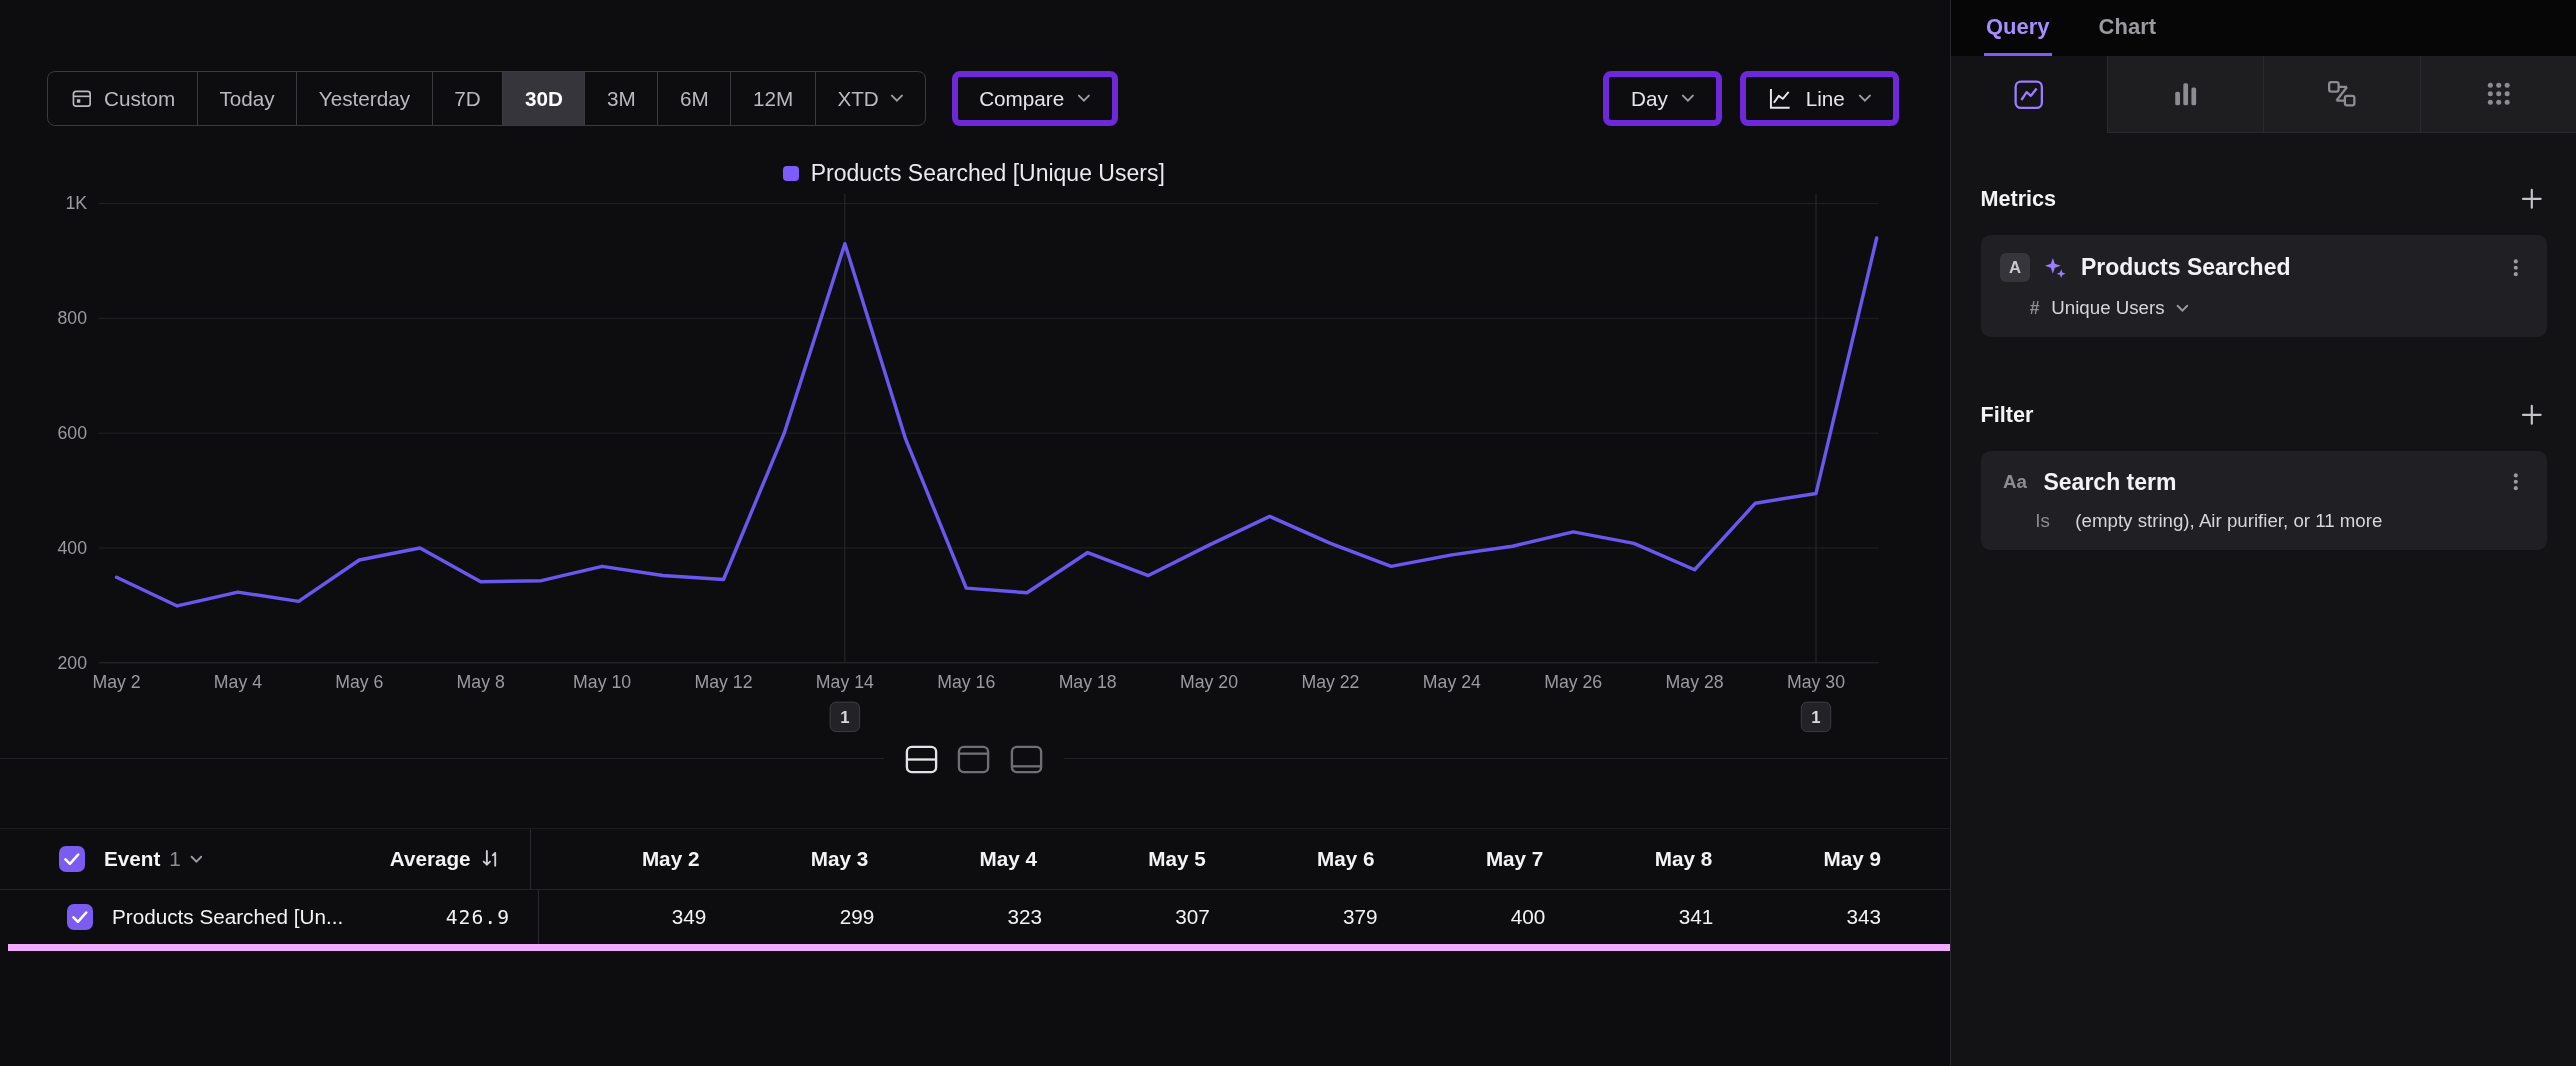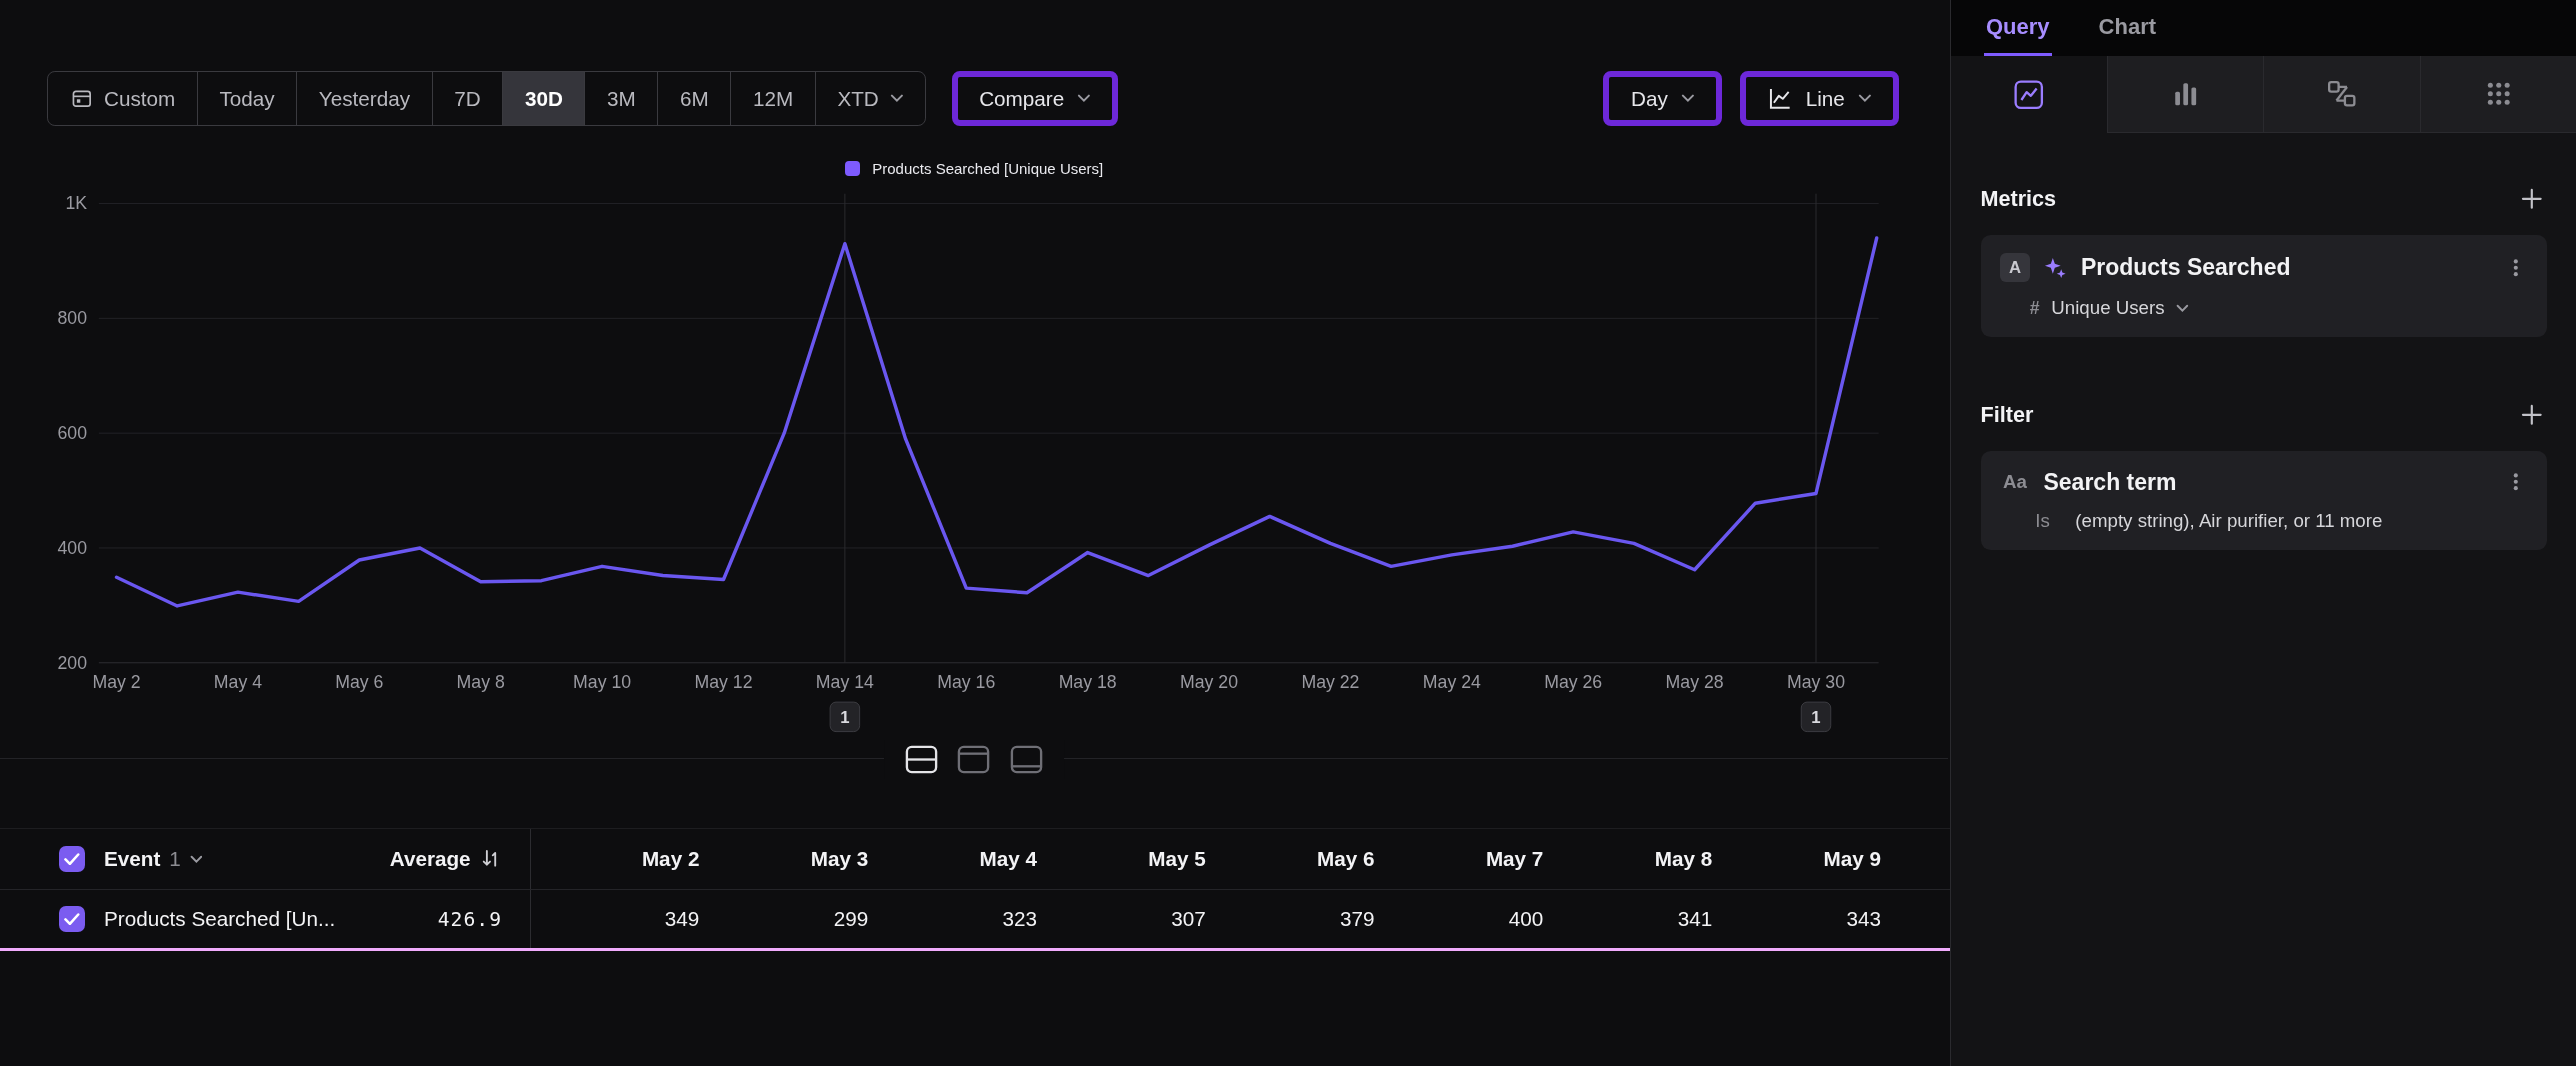--- a/index.html
+++ b/index.html
@@ -31,36 +31,36 @@
   .btn { display:flex; align-items:center; gap:12.8px; height:55px; padding:0 21.6px;
          border:6px solid #6d28d9; border-radius:7.9px; background:transparent; color:#e6e6ea;
          font-family:"Liberation Sans",sans-serif; font-size:20.7px; cursor:pointer; white-space:nowrap; }
   .compare { margin-left:25.6px; }
   .tb-right { display:flex; gap:17.7px; }
   .chev { color:#9a9aa1; flex:none; }
   .cal  { color:#b9b9bf; flex:none; }
 
   .legend { position:absolute; top:160px; left:0; width:1948px;
             display:flex; justify-content:center; align-items:center; gap:11.8px;
-            font-size:15px; color:#eaeaef; z-index:2; }
+            font-size:23px; color:#eaeaef; z-index:2; }
   .swatch { width:15.7px; height:15.7px; border-radius:3.9px; }
 
   .split-line { position:absolute; top:758px; left:0; width:1948px; border-top:1px solid #232327; }
   .toggles { position:absolute; top:740px; left:974px; transform:translateX(-50%);
              display:flex; gap:13.8px; background:#0d0d0f; padding:0 17.7px; z-index:2; }
   .toggle { width:39px; height:39px; display:flex; align-items:center; justify-content:center;
             cursor:pointer; color:#6f6f76; }
   .toggle.active { color:#e4e4e8; }
 
   
   .table { position:absolute; top:828px; left:0; width:1950px; border-top:1px solid #1d1d20; }
   .trow { display:flex; align-items:stretch; height:61px; padding-left:59px; }
   .trow > div { display:flex; align-items:center; }
   .trow.head { border-bottom:1px solid #242428; }
-  .trow.data { border-bottom:3px solid #f0abfc; }
+  .trow.data { border-bottom:7px solid #f0abfc;margin-left:8px; }
   .col-check { width:45px; }
   .checkbox { width:25.6px; height:25.6px; border-radius:6.9px; background:#7b5cf0;
               display:flex; align-items:center; justify-content:center; cursor:pointer; }
   .col-name { width:231px; gap:8.9px; font-size:20.7px; white-space:nowrap; overflow:hidden; }
   .head .col-name { font-weight:700; }
   .count { color:#8c8c92; font-weight:400; }
   .col-avg { width:167px; justify-content:flex-end; gap:9.8px; font-size:20.7px; }
   .head .col-avg { font-weight:700; }
   .avg-val { font-family:"DejaVu Sans Mono", monospace; font-size:19.7px; letter-spacing:1px; }
   .dates { flex:1; display:flex; align-items:center; border-left:1px solid #2c2c30;

